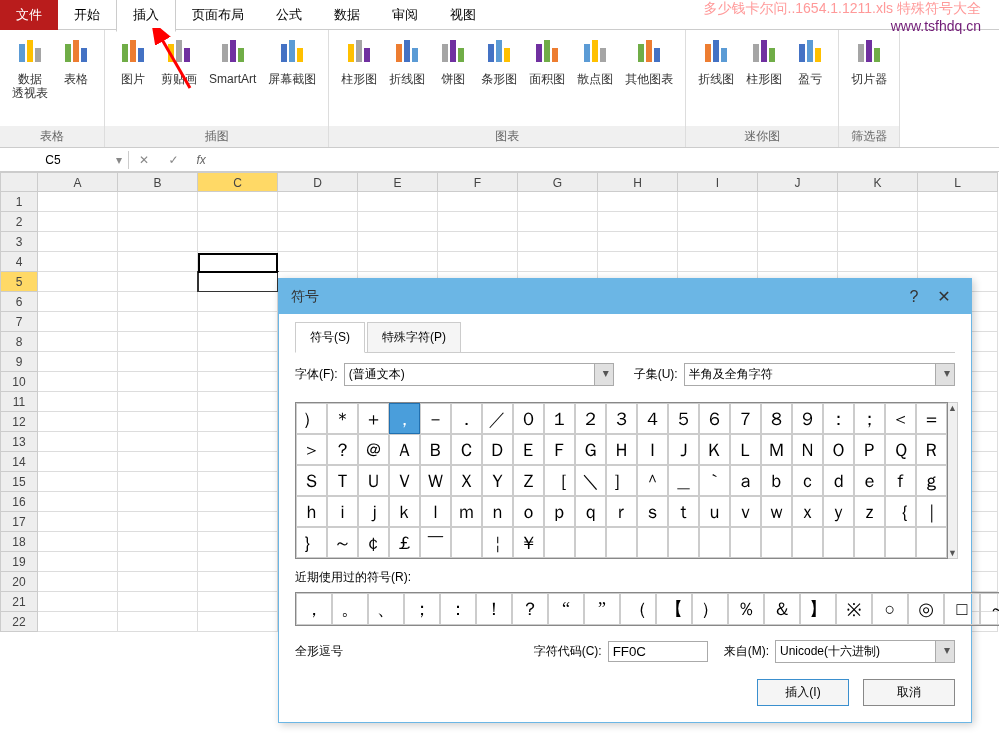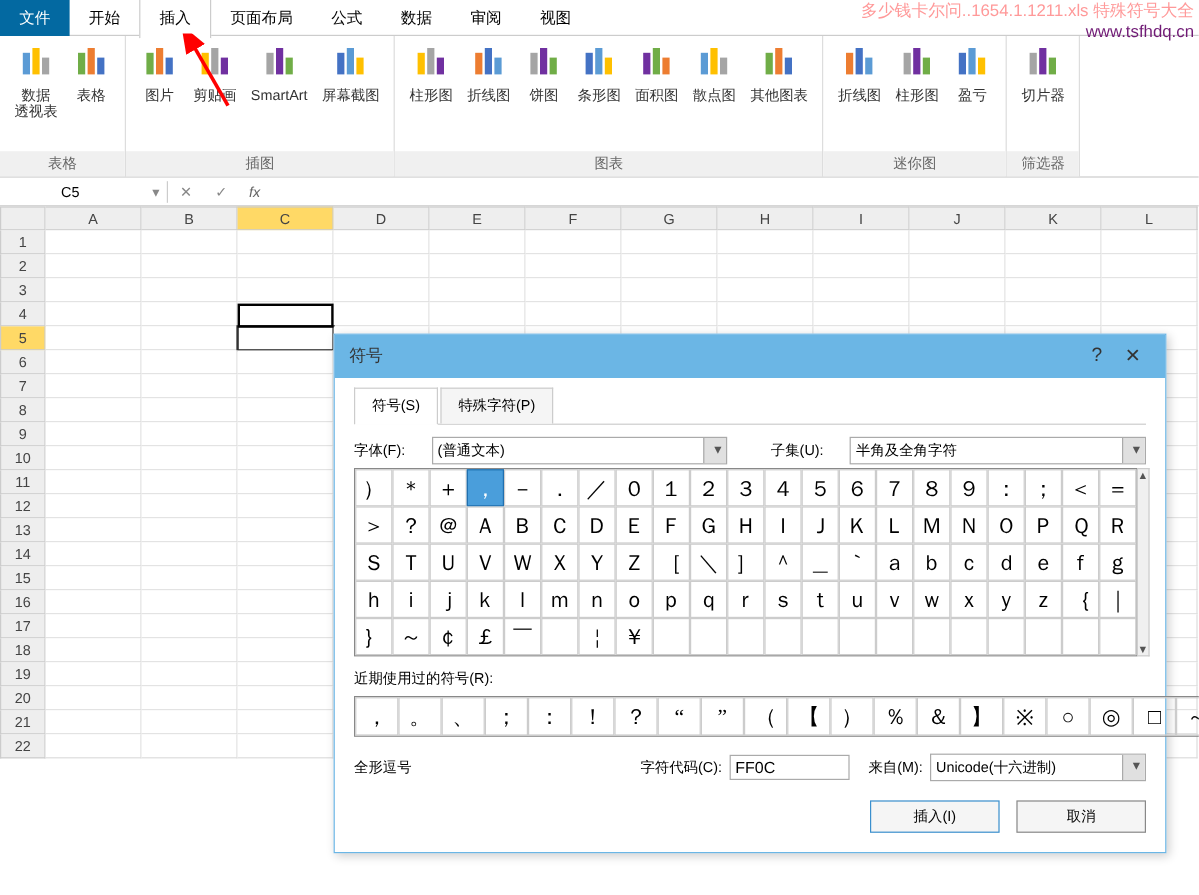--- a/index.html
+++ b/index.html
@@ -1,43 +1,43 @@
 <!DOCTYPE html>
 <html><head>
 <meta charset="utf-8">
 <style>
 * { box-sizing: border-box; margin: 0; padding: 0; font-family: "Microsoft YaHei", SimSun, sans-serif; }
 body { background: #fff; width: 999px; height: 746px; overflow: hidden; position: relative; }
 
 
-.watermark { position: absolute; right: 4px; top: 0; text-align: right; font-size: 14px; z-index: 100; }
+.watermark { position: absolute; right: 18px; top: 0; text-align: right; font-size: 14px; z-index: 100; }
 .watermark .line1 { color: #ff9999; }
 .watermark .line2 { color: #701a75; }
 
 
 .tab-bar { display: flex; align-items: center; height: 30px; background: #fff; border-bottom: 1px solid #ccc; font-size: 13px; }
-.tab-file { background: #0369a1; color: #fff; padding: 6px 16px; height: 30px; display: flex; align-items: center; cursor: pointer; }
+.tab-file { background: #b91c1c; color: #fff; padding: 6px 16px; height: 30px; display: flex; align-items: center; cursor: pointer; }
 .tab { padding: 6px 16px; cursor: pointer; height: 34px; display: flex; align-items: center; }
 .tab.active { border: 1px solid #ccc; border-bottom: 1px solid #fff; background: #fff; }
 
 
 .ribbon { display: flex; height: 118px; background: #fff; border-bottom: 1px solid #ccc; }
 .ribbon-group { display: flex; flex-direction: column; border-right: 1px solid #ddd; }
 .ribbon-items { display: flex; flex: 1; padding: 2px 6px; }
 .ribbon-label { text-align: center; font-size: 12px; color: #666; padding: 2px 0; background: #f0f0f0; }
 .ribbon-btn { display: flex; flex-direction: column; align-items: center; justify-content: flex-start; padding: 4px 6px; cursor: pointer; font-size: 12px; min-width: 44px; }
 .ribbon-btn .icon-box { width: 32px; height: 32px; display: flex; align-items: center; justify-content: center; margin-bottom: 4px; }
 .ribbon-btn span { text-align: center; line-height: 14px; color: #333; }
 
 
 .arrow-annot { position: absolute; left: 150px; top: 28px; pointer-events: none; z-index: 50; }
 
 
 .formula-row { display: flex; align-items: center; height: 24px; border-bottom: 1px solid #ccc; font-size: 12px; }
-.name-box { width: 140px; text-align: center; border-right: 1px solid #ccc; padding: 2px 30px 2px 8px; position: relative; }
+.name-box { width: 129px; text-align: center; border-right: 1px solid #ccc; padding: 2px 30px 2px 8px; position: relative; }
 .name-box::after { content: "▾"; position: absolute; right: 6px; color: #888; }
 .fx-icons { padding: 0 10px; color: #888; letter-spacing: 8px; }
 .fx-label { font-style: italic; color: #666; }
 .corner { width: 38px; height: 20px; background: #eee; border: 1px solid #ccc; }
 .col-headers { display: flex; }
 .col-h { width: 80px; height: 20px; background: #eee; border: 1px solid #ccc; border-left: none; text-align: center; font-size: 12px; line-height: 20px; color: #444; }
 .row { display: flex; }
 .row-h { width: 38px; height: 20px; background: #eee; border: 1px solid #ccc; border-top: none; text-align: center; font-size: 12px; line-height: 20px; color: #444; }
 .cell { width: 80px; height: 20px; border: 1px solid #ddd; border-left: none; border-top: none; background: #fff; }
 .row-h.sel { background: #ffd966; }
@@ -46,21 +46,21 @@
 
 
 .dialog { position: absolute; left: 278px; top: 278px; width: 694px; background: #fff; border: 1px solid #6bb6e5; box-shadow: 2px 2px 8px rgba(0,0,0,0.2); font-size: 12px; }
 .dlg-title { background: #6bb6e5; color: #333; padding: 8px 12px; display: flex; align-items: center; }
 .dlg-title-text { flex: 1; font-size: 14px; }
 .dlg-help, .dlg-close { width: 30px; text-align: center; font-size: 16px; cursor: pointer; color: #333; }
 .dlg-body { padding: 8px 16px 16px; }
 .dlg-tabs { display: flex; border-bottom: 1px solid #ccc; margin-bottom: 10px; }
 .dlg-tab { padding: 6px 14px; border: 1px solid #ccc; border-bottom: none; background: #f5f5f5; cursor: pointer; margin-right: 2px; }
 .dlg-tab.active { background: #fff; border-bottom: 1px solid #fff; margin-bottom: -1px; }
-.dlg-row { display: flex; align-items: center; margin-bottom: 3px; gap: 22px; }
+.dlg-row { display: flex; align-items: center; margin-bottom: 16px; gap: 6px; }
 .dlg-row label { white-space: nowrap; }
 .dlg-select { flex: 1; padding: 2px 4px; border: 1px solid #aaa; background: #fff; position: relative; }
 .dlg-select::after { content: ""; position: absolute; right: 0; top: 0; bottom: 0; width: 18px; background: #e0e0e0; border-left: 1px solid #aaa; }
 .dlg-select::before { content: "▾"; position: absolute; right: 4px; z-index: 1; color: #555; }
 
 .char-grid-wrap { display: flex; }
 .char-grid { border: 1px solid #888; flex: 1; }
 .char-row { display: flex; }
 .char-cell { width: 31px; height: 31px; border: 1px solid #ccc; display: flex; align-items: center; justify-content: center; font-size: 18px; font-family: "Times New Roman", SimSun, serif; cursor: pointer; }
 .char-cell.sel { background: #4a9edb; color: #fff; border: 1px solid #2070b0; }
@@ -68,21 +68,21 @@
 
 .recent-label { margin: 10px 0 6px; }
 .recent-grid { display: flex; border: 1px solid #888; width: fit-content; }
 .recent-grid .char-cell { width: 36px; height: 32px; }
 
 .code-row { display: flex; align-items: center; margin-top: 14px; gap: 6px; }
 .code-row .spacer { flex: 1; }
 .code-input { width: 100px; padding: 2px 4px; border: 1px solid #aaa; }
 
 .dlg-buttons { display: flex; justify-content: flex-end; gap: 14px; margin-top: 16px; }
-.dlg-btn { padding: 4px 4px; width: 108px; border: 1px solid #888; background: #f5f5f5; text-align: center; cursor: pointer; }
+.dlg-btn { padding: 4px 4px; width: 92px; border: 1px solid #888; background: #f5f5f5; text-align: center; cursor: pointer; }
 .dlg-btn.primary { border: 1px solid #3a8fce; }
 
 
 .cell-cursor { position: absolute; border: 2px solid #000; pointer-events: none; }
 </style>
 </head>
 <body>
 
 <div class="watermark">
   <div class="line1"><span>多少钱卡尔问..1654.1.1211.xls</span> <span>特殊符号大全</span></div>

